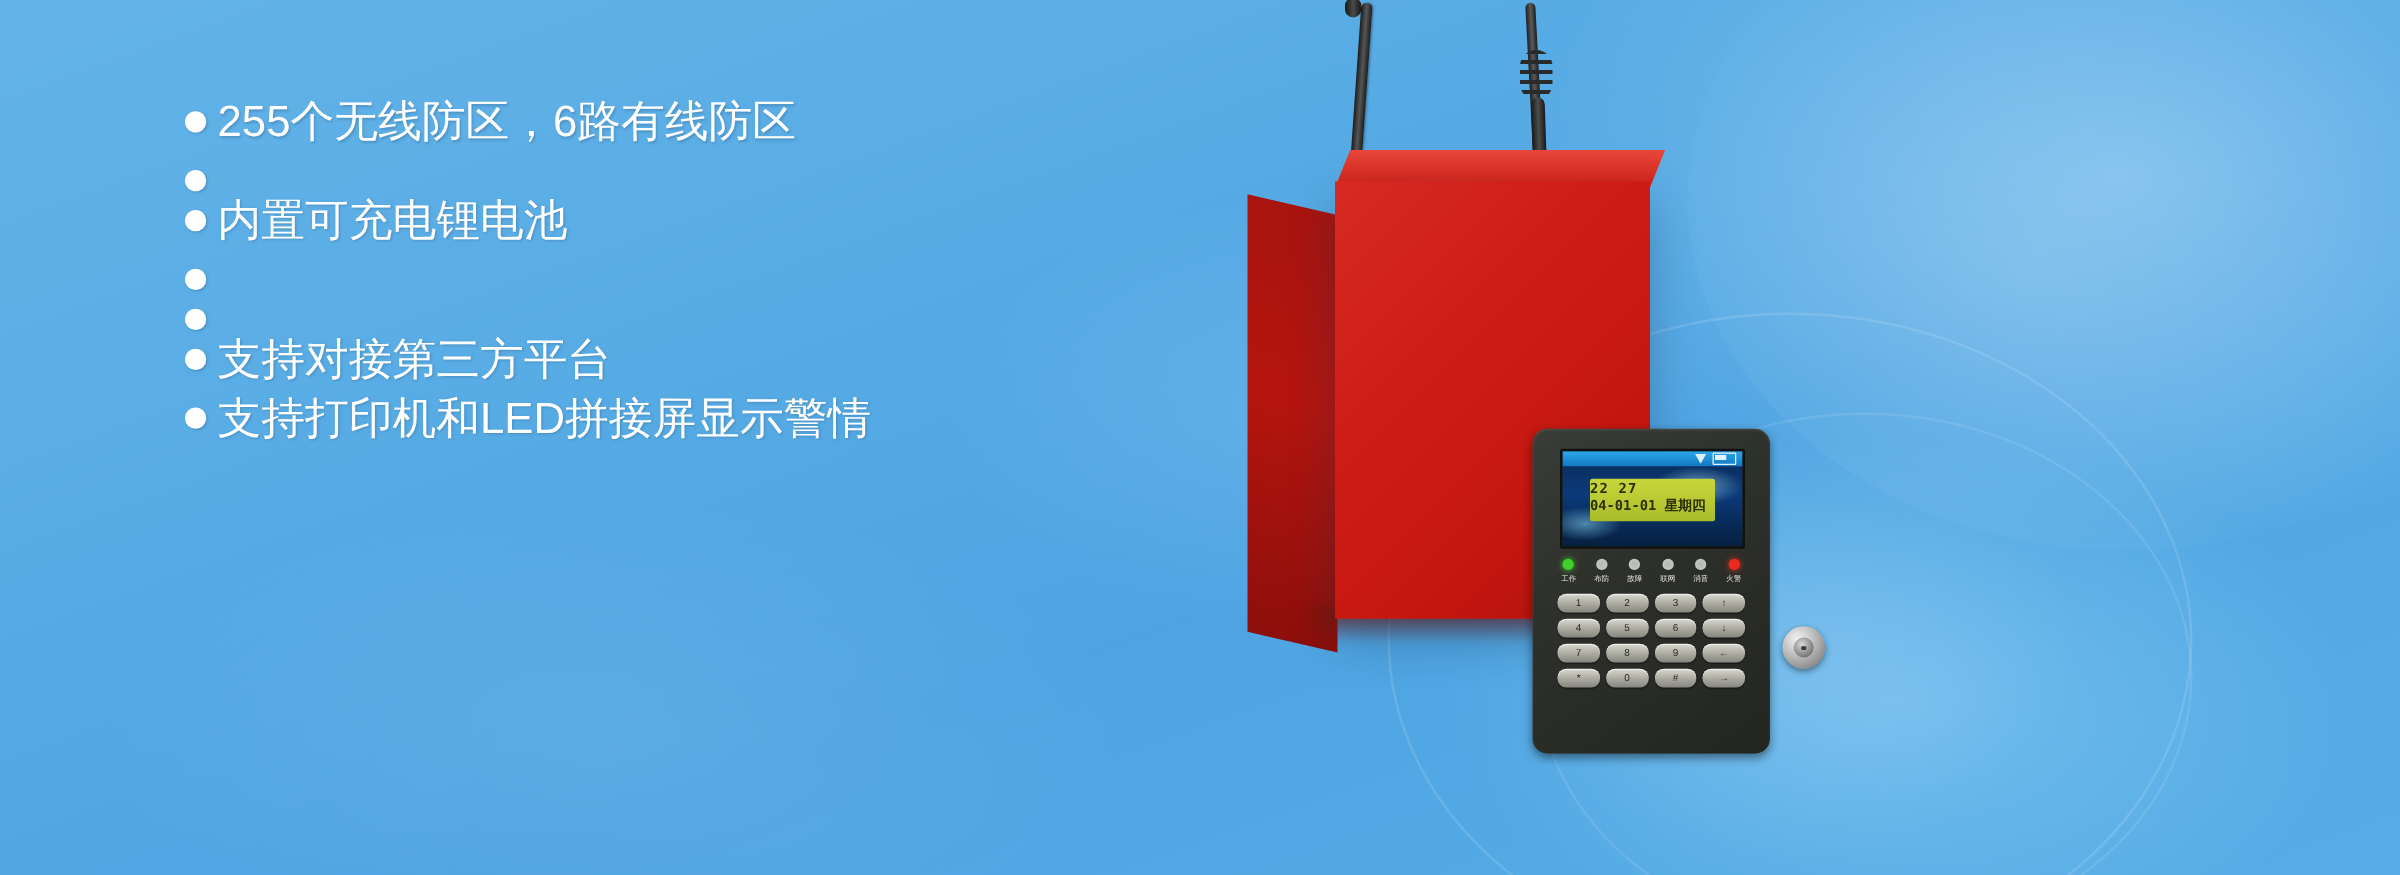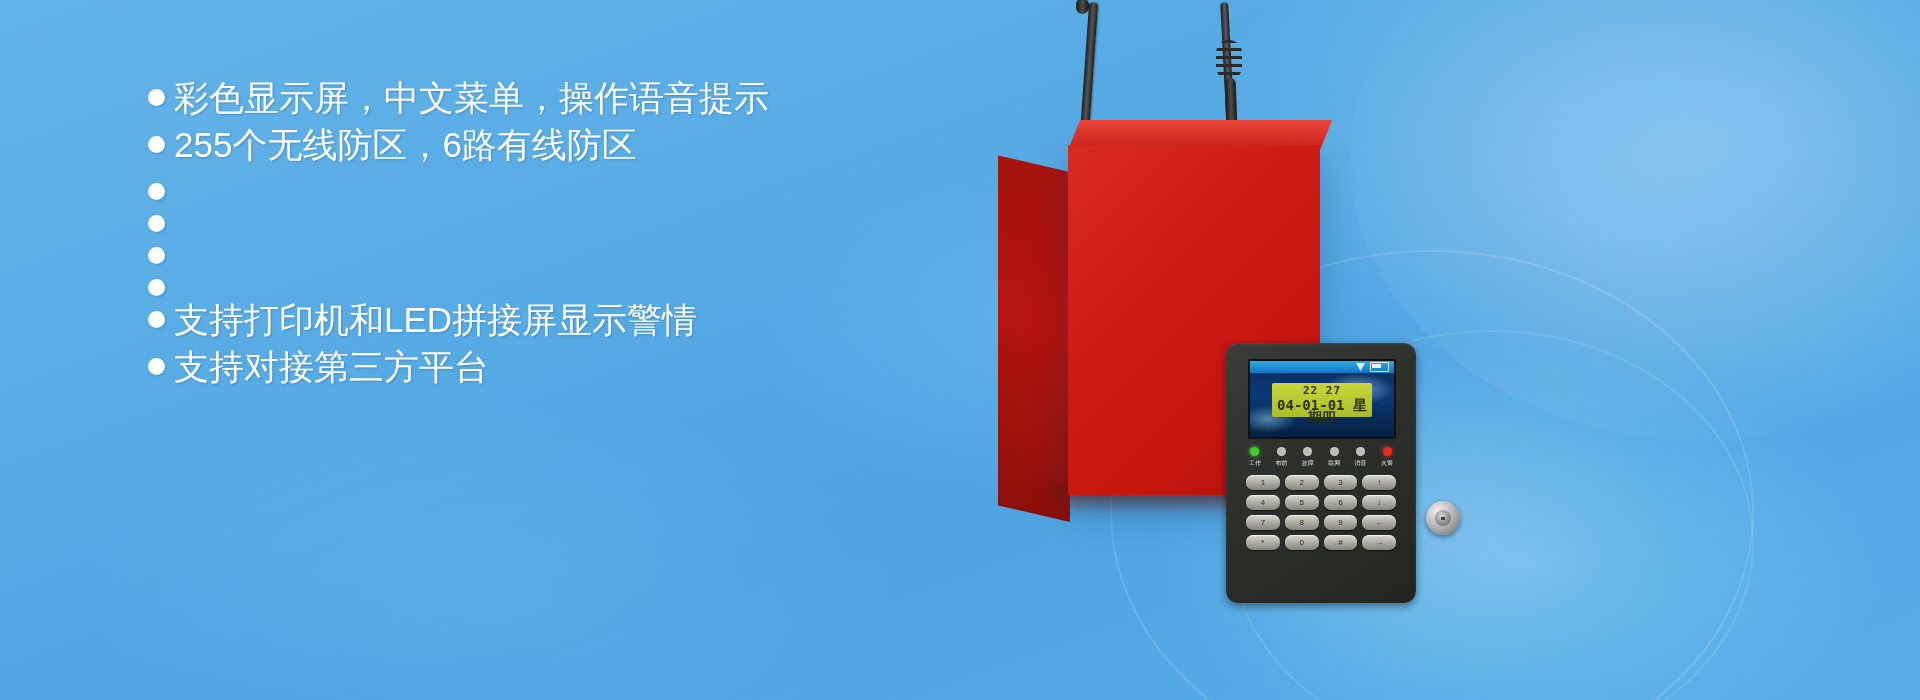--- a/index.html
+++ b/index.html
@@ -127,25 +127,25 @@
   #lcd-batt::after{content:"";position:absolute;left:1px;top:1px;width:9px;height:4px;background:#e4f3ff;}
   #lcd-swirl{
     position:absolute;left:-10px;top:6px;width:170px;height:70px;
     background:
       radial-gradient(ellipse 60px 26px at 118px 22px, rgba(180,235,255,.55) 0%, rgba(180,235,255,0) 60%),
       radial-gradient(ellipse 48px 22px at 28px 52px, rgba(150,225,255,.50) 0%, rgba(150,225,255,0) 62%);
   }
   #lcd-panel{
     position:absolute;left:22px;top:22px;width:100px;height:34px;
     background:linear-gradient(180deg,#c8d63a,#a9bd2a);
-    border-radius:2px;text-align:center;
+    border-radius:2px;
   }
   #lcd-time{font-size:11px;line-height:16px;color:#2a2f06;font-weight:bold;letter-spacing:1px;
             font-family:"DejaVu Sans Mono","Liberation Mono",monospace;}
-  #lcd-sub{font-size:14px;line-height:12px;color:#2a2f06;font-weight:bold;
+  #lcd-sub{font-size:11px;line-height:12px;color:#2a2f06;font-weight:bold;
            font-family:"DejaVu Sans Mono","Liberation Mono",monospace;}
 
   #leds{position:absolute;left:24px;top:104px;width:142px;display:flex;justify-content:space-between;}
   .led{width:9px;height:9px;border-radius:50%;background:#b9bdb6;
        box-shadow:0 0 3px rgba(255,255,255,.35) inset;}
   .led.green{background:#3fd12a;box-shadow:0 0 5px rgba(70,225,50,.9);}
   .led.red{background:#ea2a1e;box-shadow:0 0 5px rgba(245,50,35,.9);}
   #led-labels{position:absolute;left:20px;top:116px;width:150px;display:flex;justify-content:space-between;}
   .led-label{font-size:6px;color:#e6e6e6;width:18px;text-align:center;}
 
@@ -177,45 +177,42 @@
   <div class="swoosh sw2"></div>
   <div class="swoosh sw3"></div>
   <div class="arc arc1"></div>
   <div class="arc arc2"></div>
 
   <div id="copy">
 
     <div id="bullets">
       <div class="bullet">
         <span class="dot"></span>
-        <span class="btxt">彩色显示屏，中文菜单，操作语音提示</span>
-      </div>
-      <div class="bullet">
-        <span class="dot"></span>
         <span class="btxt">255个无线防区，6路有线防区</span>
       </div>
       <div class="bullet">
         <span class="dot"></span>
       </div>
       <div class="bullet">
         <span class="dot"></span>
-      </div>
-      <div class="bullet">
-        <span class="dot"></span>
-      </div>
-      <div class="bullet">
-        <span class="dot"></span>
+        <span class="btxt">内置可充电锂电池</span>
+      </div>
+      <div class="bullet">
+        <span class="dot"></span>
+      </div>
+      <div class="bullet">
+        <span class="dot"></span>
+      </div>
+      <div class="bullet">
+        <span class="dot"></span>
+        <span class="btxt">支持对接第三方平台</span>
       </div>
       <div class="bullet">
         <span class="dot"></span>
         <span class="btxt">支持打印机和LED拼接屏显示警情</span>
-      </div>
-      <div class="bullet">
-        <span class="dot"></span>
-        <span class="btxt">支持对接第三方平台</span>
       </div>
     </div>
   </div>
 
   <div id="device">
 
     <div id="ant-left" class="antenna"></div>
     <div id="ant-left-tip"></div>
     <div id="ant-right" class="antenna"></div>
     <div id="ant-coil"></div>

